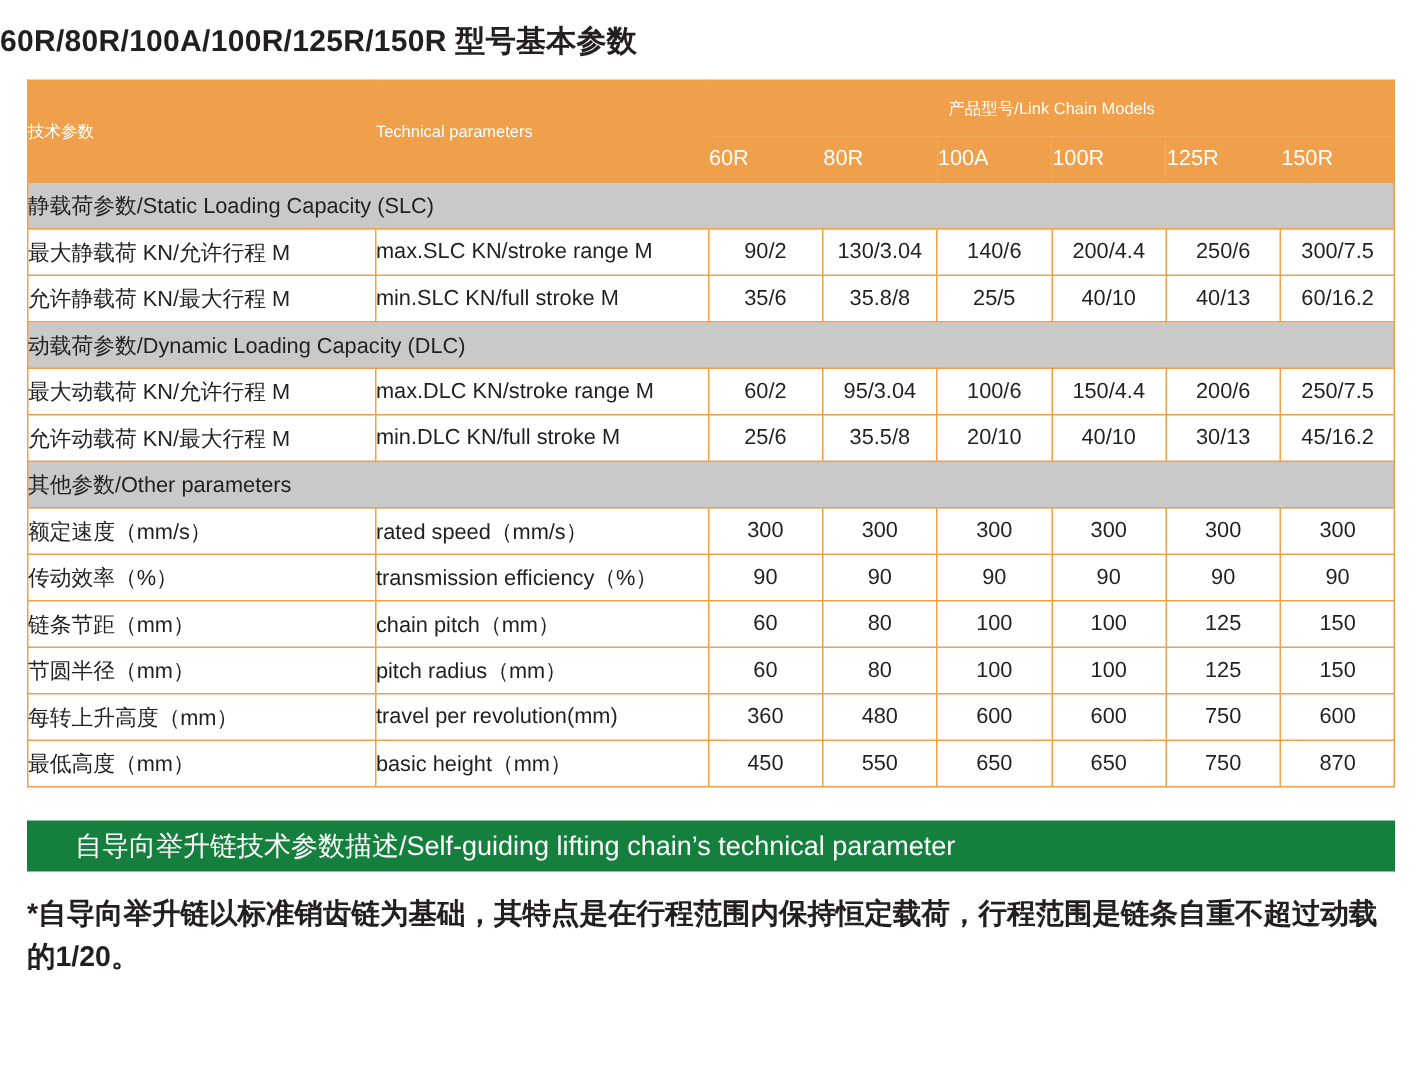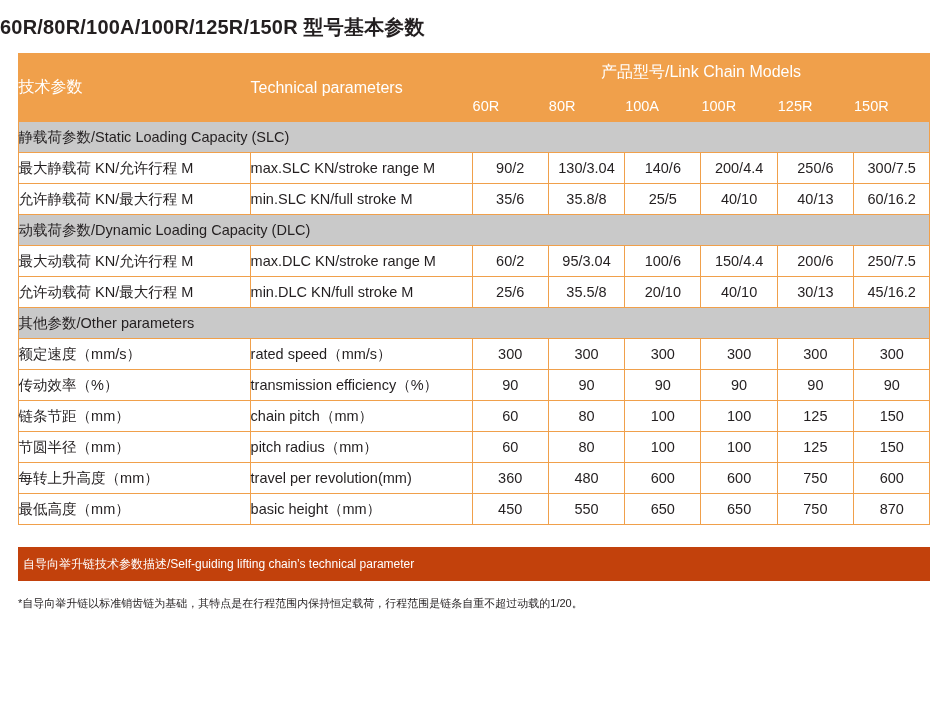--- a/index.html
+++ b/index.html
@@ -36,21 +36,21 @@
   }
   table.params td, table.params th {
     border: 1px solid #f0a04b;
     padding: 0;
     vertical-align: middle;
   }
   .hdr {
     background: #f0a04b;
     color: #ffffff;
     font-weight: normal;
-    font-size: 16px;
+    font-size: 11px;
     text-align: left;
     height: 36px;
   }
   .hdr.center { text-align: center; }
   .hdr-left-pad { padding-left: 10px; }
   .modelcell {
     background: #f0a04b;
     color: #ffffff;
     text-align: left;
     height: 30px;
@@ -76,36 +76,37 @@
     white-space: nowrap;
   }
   .val {
     text-align: center;
     height: 30px;
     font-size: 14.5px;
   }
   .banner {
     width: 912px;
     margin: 22px auto 0 auto;
-    background: #c2410c;
+    background: #15803d;
     color: #ffffff;
-    font-size: 12px;
+    font-size: 18px;
     height: 34px;
     line-height: 34px;
-    padding-left: 5px;
+    padding-left: 32px;
     box-sizing: border-box;
     white-space: nowrap;
     overflow: hidden;
   }
   .notes {
     width: 912px;
     margin: 14px auto 0 auto;
-    font-size: 11px;
+    font-size: 19px;
     line-height: 1.55;
     color: #231f20;
+    font-weight: bold;
   }
   .notes p { margin: 0 0 2px 0; }
   .notes .en-note { margin-top: 2px; }
   col.c1 { width: 232px; }
   col.c2 { width: 222px; }
   col.cm { width: 76.3px; }
 </style>
 </head>
 <body>
 

